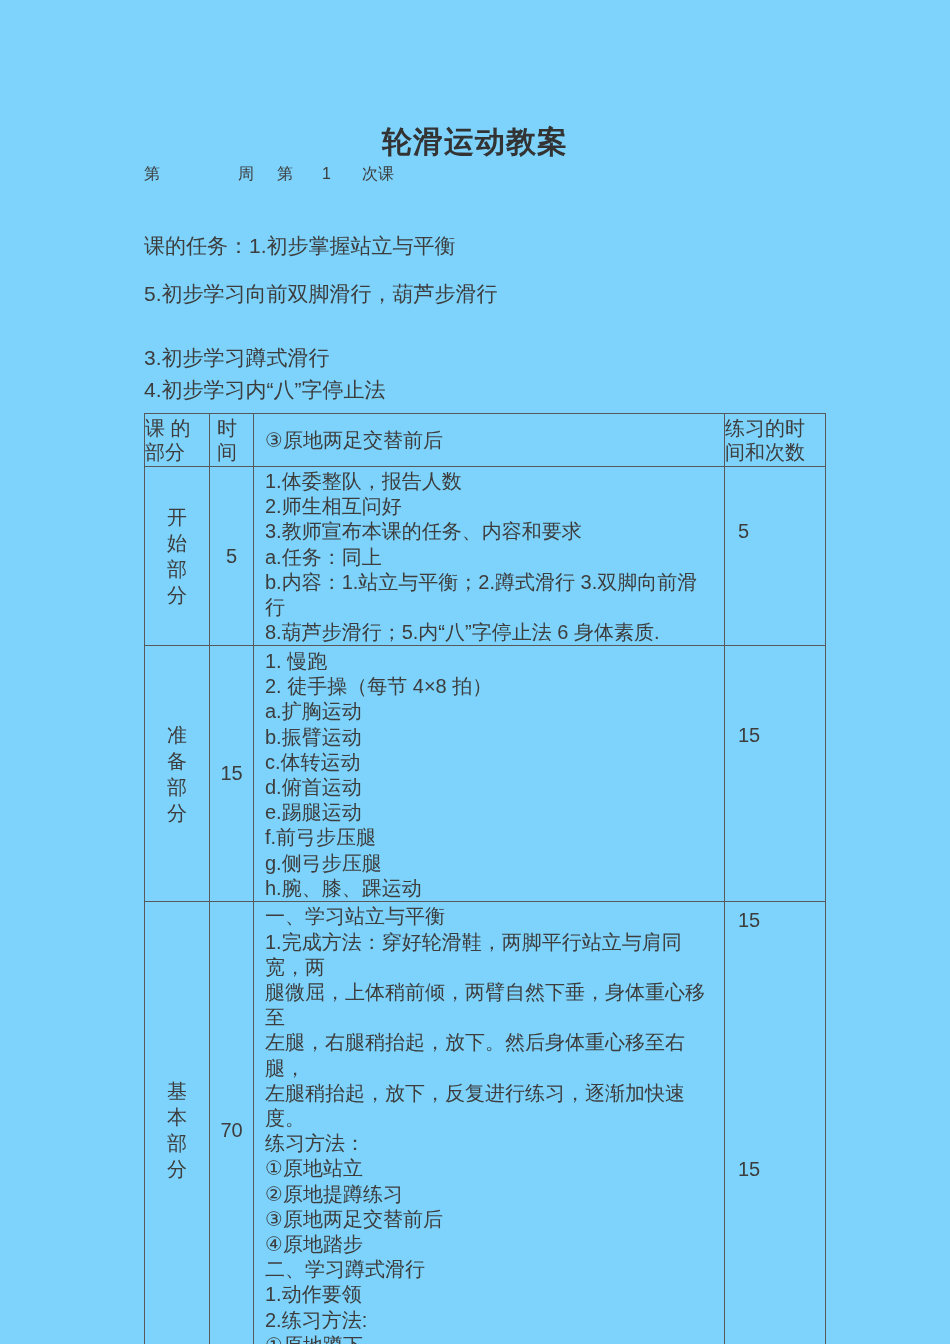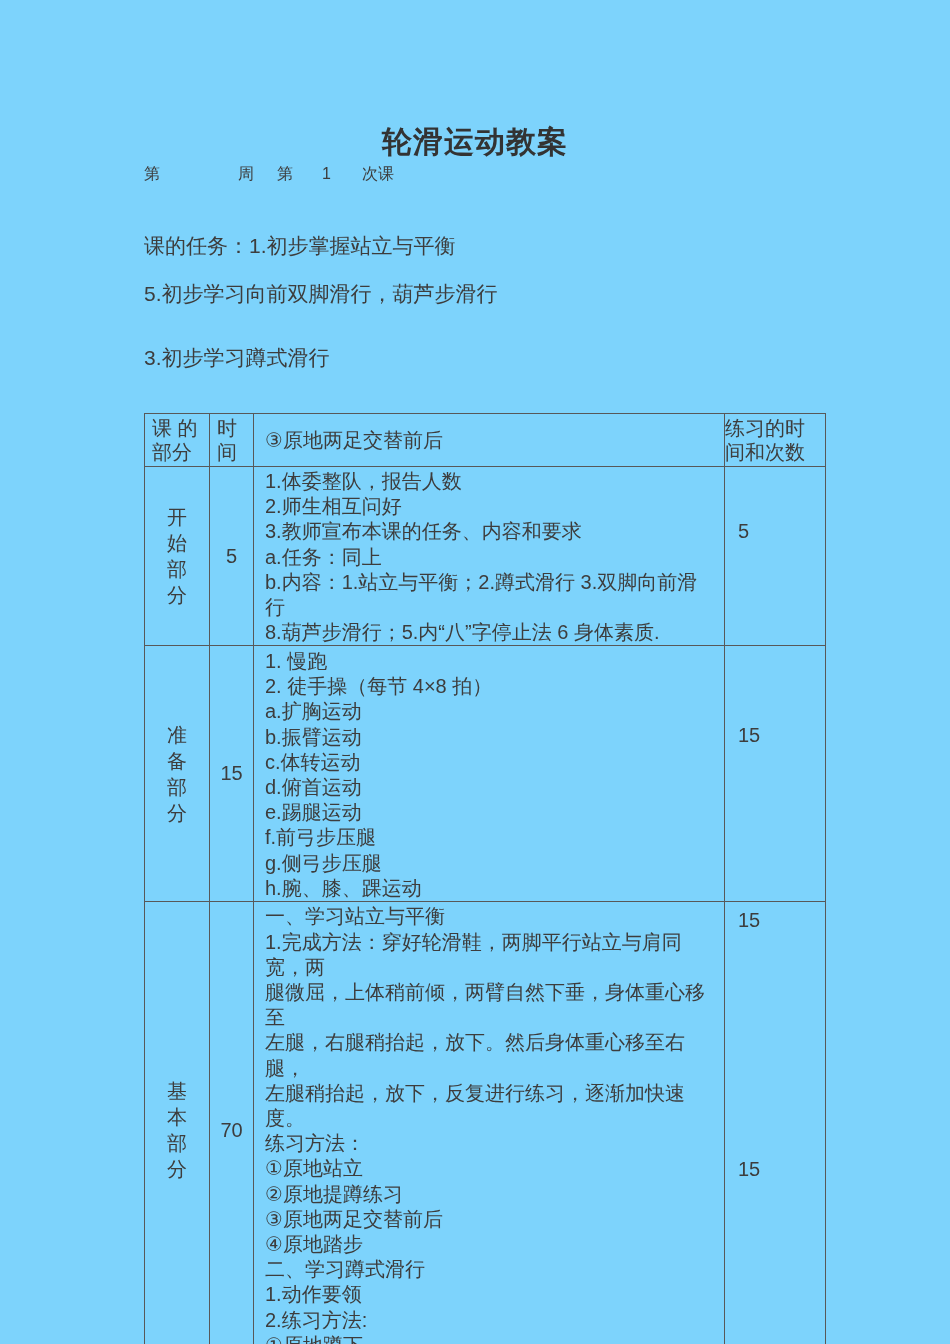--- a/index.html
+++ b/index.html
@@ -43,21 +43,21 @@
     width: 681px;
     border-collapse: collapse; table-layout: fixed;
     font-size: 20px; color: #3d3d3d;
   }
   table.lesson th, table.lesson td {
     border: 1.5px solid #585858;
     font-weight: 400;
     vertical-align: middle;
   }
   tr.hrow th { height: 53px; line-height: 24px; white-space: pre-line; text-align: left; }
-  th.h-section { padding-left: 7px; }
+  th.h-section { }
   th.h-time    { padding-left: 7px; }
   th.h-content { padding-left: 11px; }
   th.h-practice{ }
 
   tr.r1 > td { height: 152px; }
   tr.r2 > td { height: 256px; }
   tr.r3 > td { height: 355px; }
 
   td.sec {
     text-align: center; white-space: pre-line;
@@ -84,20 +84,21 @@
 
   <div class="title">轮滑运动教案</div>
 
   <div class="week-line">
     <span class="ws1">第</span><span class="ws2">周</span><span class="ws3">第</span><span class="ws4">1</span><span>次课</span>
   </div>
 
   <div class="task task1">课的任务：1.初步掌握站立与平衡</div>
   <div class="task task2">5.初步学习向前双脚滑行，葫芦步滑行</div>
   <div class="task task3">3.初步学习蹲式滑行</div>
+  <div class="task task4">4.初步学习内“八”字停止法</div>
 
   <table class="lesson">
     <colgroup>
       <col style="width:65px">
       <col style="width:44px">
       <col style="width:471px">
       <col style="width:101px">
     </colgroup>
     <tbody>
         <tr class="hrow">

